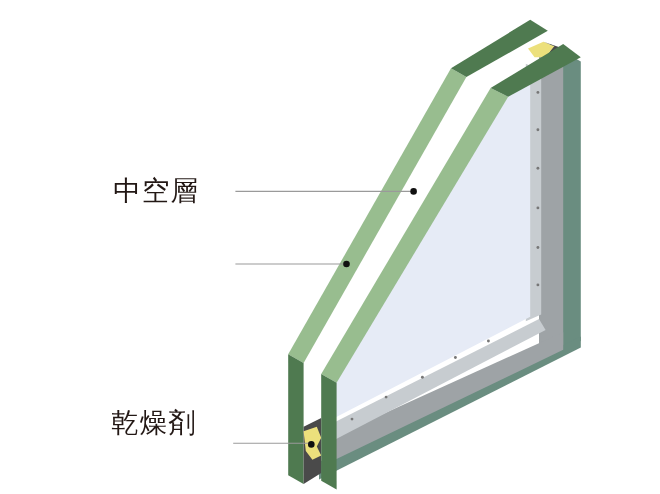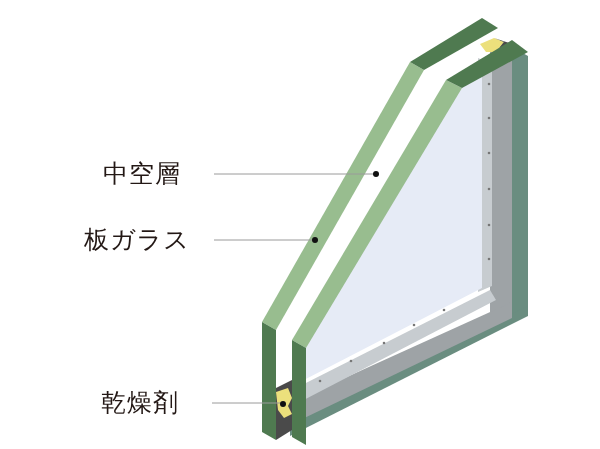--- a/index.html
+++ b/index.html
@@ -52,15 +52,14 @@
 
   <line x1="214" y1="174" x2="376" y2="174" stroke="#9a9a9a" stroke-width="1"></line>
   <circle cx="376" cy="174" r="3" fill="#111"></circle>
   <line x1="214" y1="240" x2="315" y2="240" stroke="#9a9a9a" stroke-width="1"></line>
   <circle cx="315" cy="240" r="3" fill="#111"></circle>
   <line x1="212" y1="403" x2="282" y2="403" stroke="#9a9a9a" stroke-width="1"></line>
   <circle cx="283" cy="404" r="3" fill="#111"></circle>
 </svg>
 
 <div class="label" style="left:103px;top:161px;text-align:right;">中空層</div>
-<div class="label" style="left:84px;top:227px;">板ガラス</div>
-<div class="label" style="left:101px;top:390px;">乾燥剤</div>
+<div class="label" style="left:101px;top:374px;font-family:Liberation Mono, monospace;">乾燥剤</div>
 </div>
 
 </body></html>

